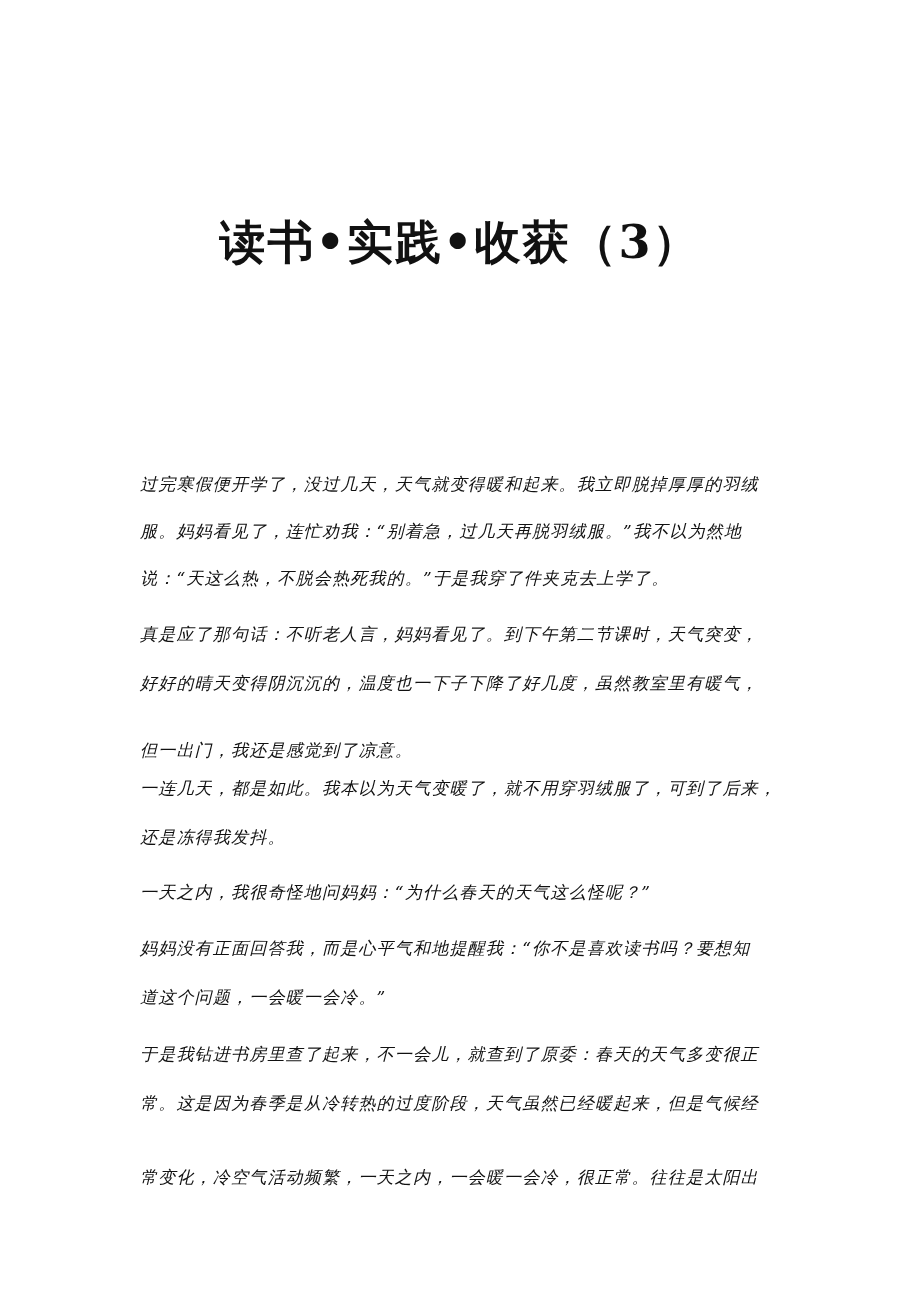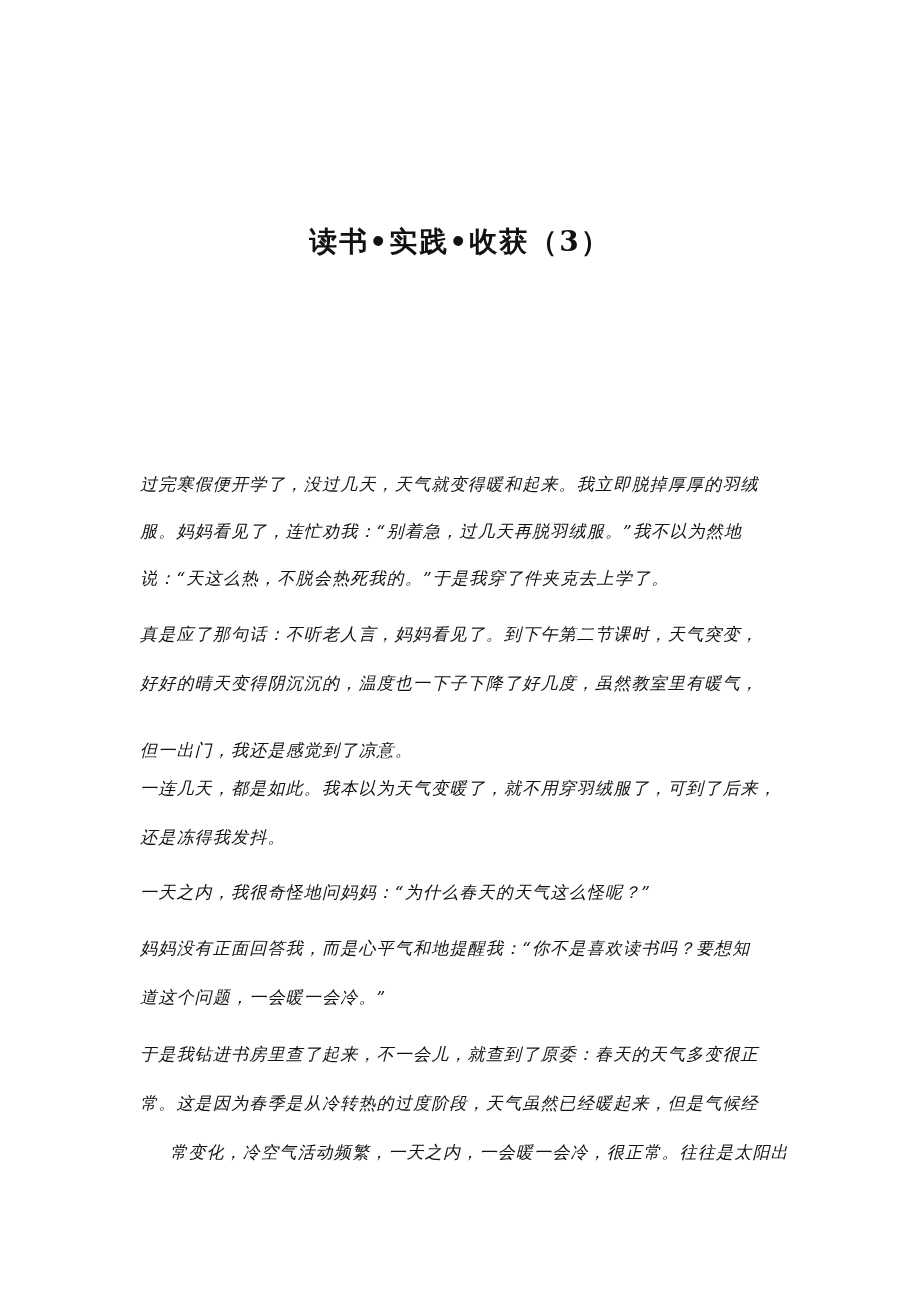--- a/index.html
+++ b/index.html
@@ -14,21 +14,21 @@
       overflow: hidden;
       color: #111111;
       font-family: "DejaVu Serif", "Liberation Serif", serif;
     }
     .title {
       position: absolute;
       top: 214px;
       left: 0;
       width: 920px;
       text-align: center;
-      font-size: 28px;
+      font-size: 46px;
       font-weight: bold;
       letter-spacing: 2px;
       line-height: 56px;
       margin: 0;
     }
     .body-text {
       position: absolute;
       left: 140px;
       top: 466px;
       width: 640px;
@@ -55,14 +55,14 @@
     <div class="line" style="top: 156px;">真是应了那句话：不听老人言，妈妈看见了。到下午第二节课时，天气突变，</div>
     <div class="line" style="top: 205px;">好好的晴天变得阴沉沉的，温度也一下子下降了好几度，虽然教室里有暖气，</div>
     <div class="line" style="top: 272px;">但一出门，我还是感觉到了凉意。</div>
     <div class="line" style="top: 310px;">一连几天，都是如此。我本以为天气变暖了，就不用穿羽绒服了，可到了后来，</div>
     <div class="line" style="top: 359px;">还是冻得我发抖。</div>
     <div class="line" style="top: 414px;">一天之内，我很奇怪地问妈妈：“为什么春天的天气这么怪呢？”</div>
     <div class="line" style="top: 470px;">妈妈没有正面回答我，而是心平气和地提醒我：“你不是喜欢读书吗？要想知</div>
     <div class="line" style="top: 519px;">道这个问题，一会暖一会冷。”</div>
     <div class="line" style="top: 576px;">于是我钻进书房里查了起来，不一会儿，就查到了原委：春天的天气多变很正</div>
     <div class="line" style="top: 625px;">常。这是因为春季是从冷转热的过度阶段，天气虽然已经暖起来，但是气候经</div>
-    <div class="line" style="top: 674px; margin-left: 30px;">常变化，冷空气活动频繁，一天之内，一会暖一会冷，很正常。往往是太阳出</div>
+    <div class="line" style="top: 699px;">常变化，冷空气活动频繁，一天之内，一会暖一会冷，很正常。往往是太阳出</div>
   </div>
 
 </body></html>

